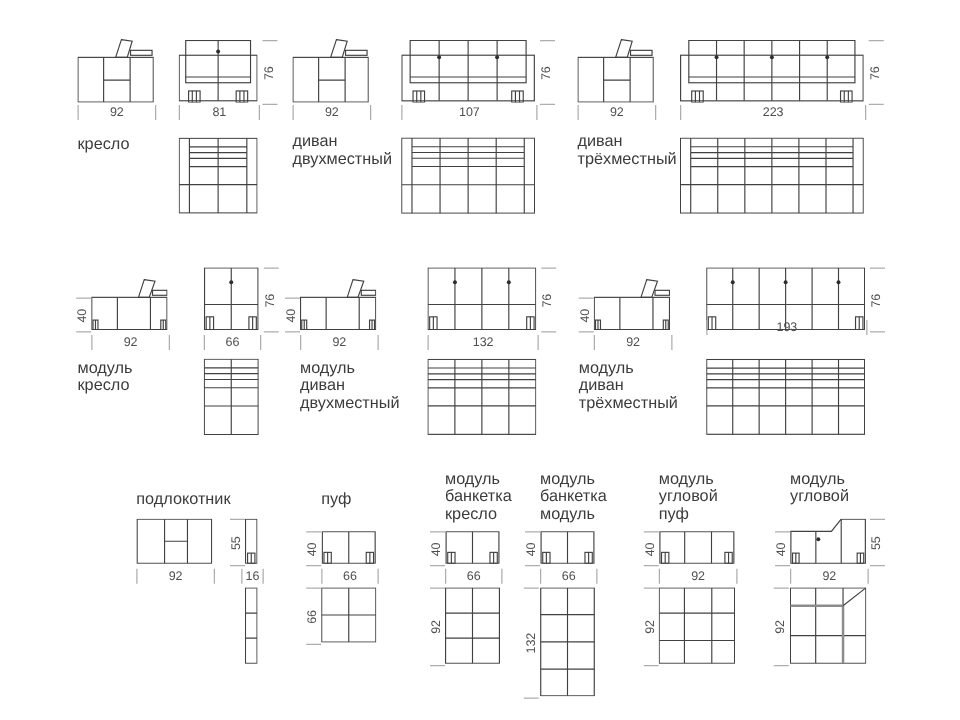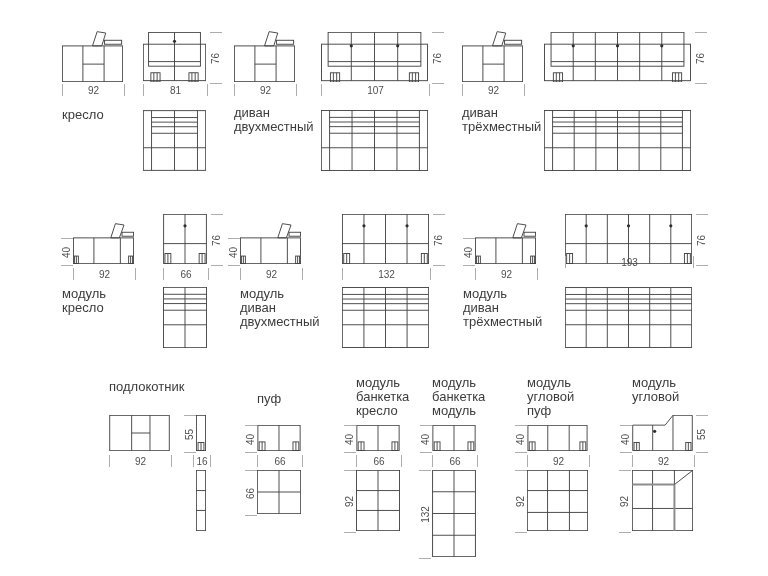--- a/index.html
+++ b/index.html
@@ -263,20 +263,23 @@
     <div>диван</div>
     <div>трёхместный</div>
   </div>
 
   <svg class="fig" style="left:544px;top:32px" width="147" height="50" viewBox="0 0 223 76">
       <use href="#g-front-223"></use>
     </svg>
   <div class="vdim" style="left:695px;top:32px;height:50px">
       <span>76</span>
     </div>
+  <div class="hdim" style="left:544px;top:84px;width:147px">
+      <span>223</span>
+    </div>
   <svg class="fig" style="left:544px;top:110px" width="147" height="61" viewBox="0 0 223 92">
       <use href="#g-top-223"></use>
     </svg>
 
   <svg class="fig" style="left:73px;top:223px" width="61" height="41" viewBox="0 0 92 62">
       <use href="#g-side-module"></use>
     </svg>
   <div class="vdim" style="left:61px;top:238px;height:26px">
       <span>40</span>
     </div>
@@ -350,21 +353,21 @@
   <div class="vdim" style="left:696px;top:214px;height:50px">
       <span>76</span>
     </div>
   <div class="hdim" style="left:565px;top:256px;width:127px">
       <span>193</span>
     </div>
   <svg class="fig" style="left:565px;top:287px" width="127" height="61" viewBox="0 0 193 92">
       <use href="#g-top-193"></use>
     </svg>
 
-  <div class="lbl" style="left:109px;top:380px">
+  <div class="lbl" style="left:109px;top:392px">
       <div>подлокотник</div>
     </div>
   <svg class="fig" style="left:109px;top:415px" width="61" height="36" viewBox="0 0 92 55">
       <use href="#g-armrest-side"></use>
     </svg>
   <div class="hdim" style="left:109px;top:455px;width:61px">
       <span>92</span>
     </div>
   <svg class="fig" style="left:196px;top:415px" width="10" height="36" viewBox="0 0 15 55">
       <use href="#g-armrest-front"></use>

